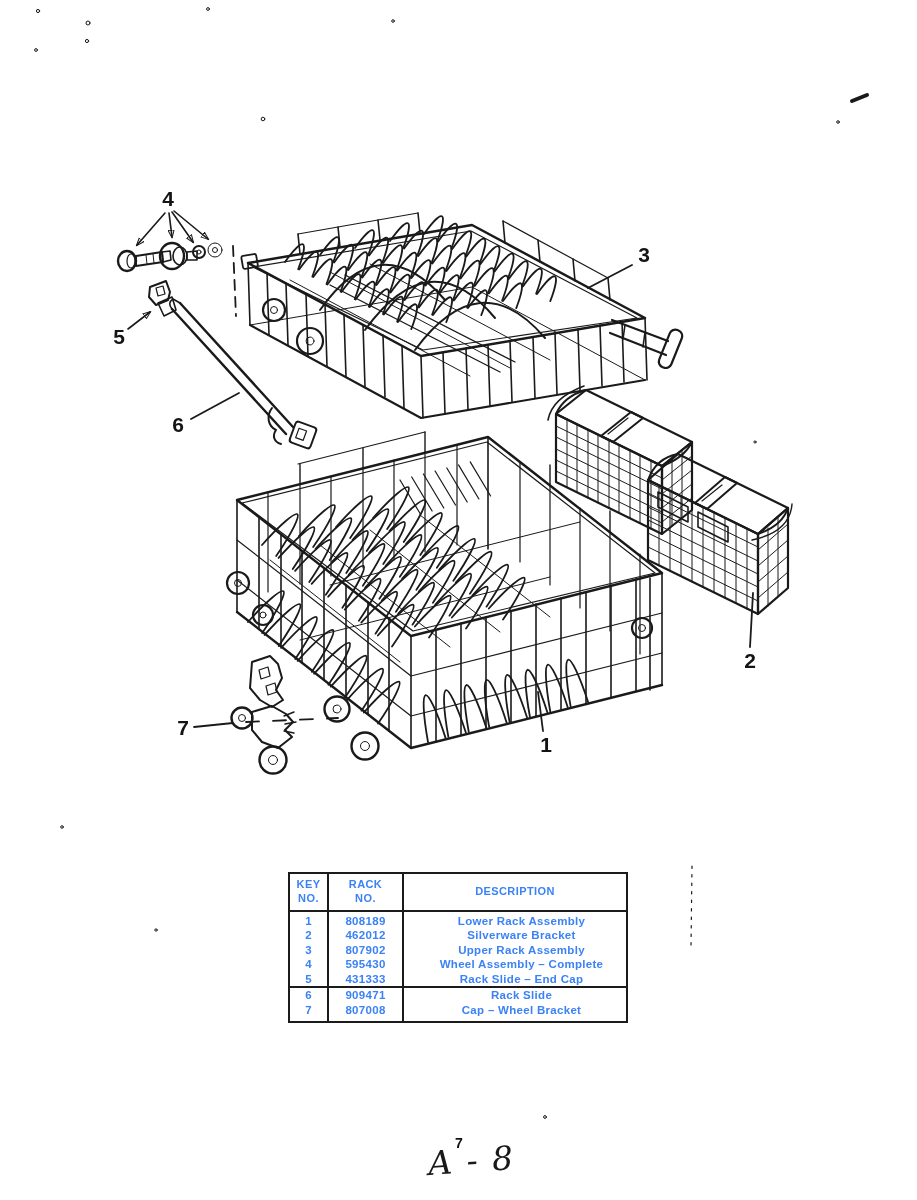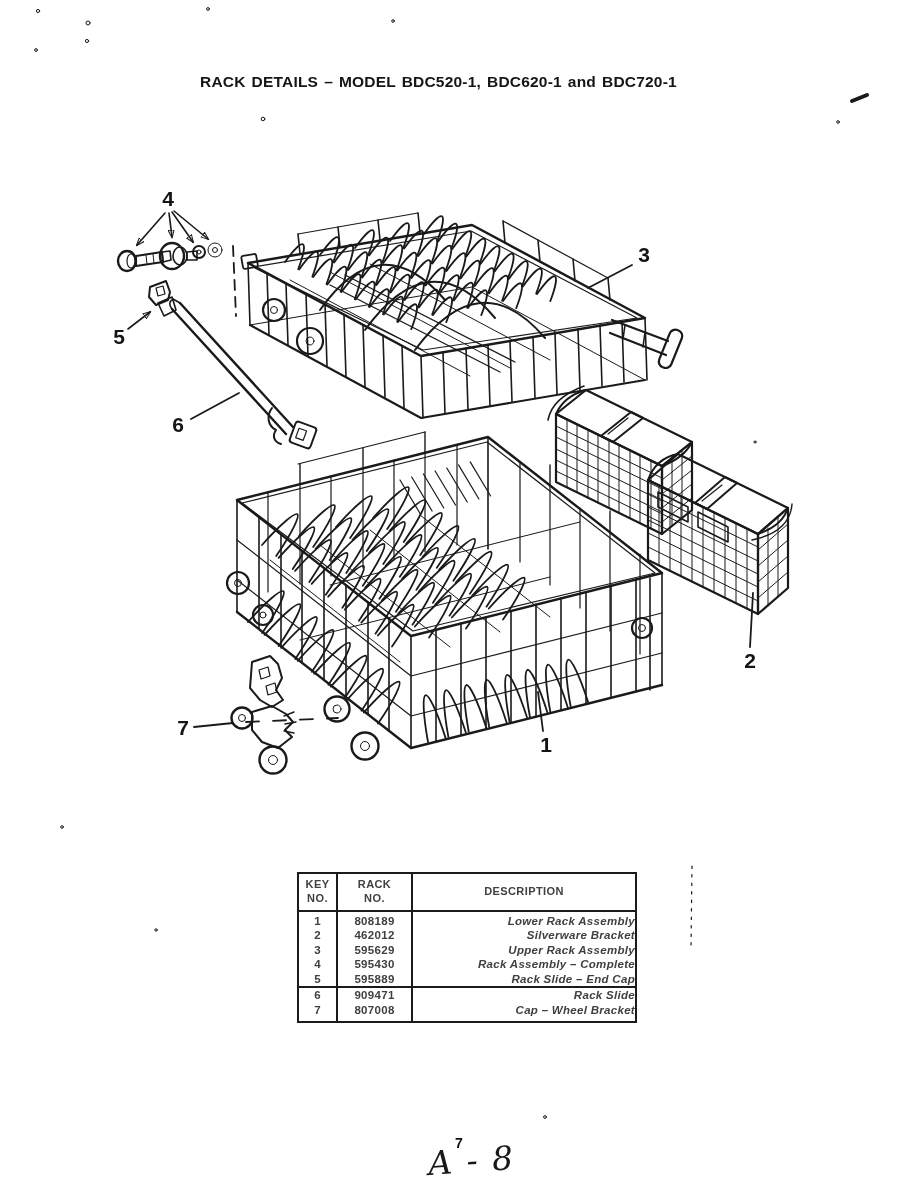--- a/index.html
+++ b/index.html
@@ -6,43 +6,42 @@
   .page{position:relative;width:917px;height:1200px;background:#ffffff;overflow:hidden;
         font-family:"Liberation Sans",sans-serif;color:#1c1c1c;}
   .title{position:absolute;left:200px;top:73px;font-size:15.5px;font-weight:bold;
          letter-spacing:.2px;word-spacing:1.5px;color:#151515;}
   svg{position:absolute;left:0;top:0;}
   .lineart path,.lineart line,.lineart ellipse,.lineart circle,.lineart rect,.lineart use{
     stroke:#1a1a1a;fill:none;stroke-linecap:round;stroke-linejoin:round;}
   .callout-num{font-family:"Liberation Sans",sans-serif;font-size:21px;font-weight:bold;
                fill:#141414;stroke:none;}
   
-  table.parts{position:absolute;left:297px;top:872px;border-collapse:collapse;table-layout:fixed;
-              font-family:"Liberation Sans",sans-serif;font-weight:bold;color:#404040;
+  table.parts{position:absolute;left:288px;top:872px;border-collapse:collapse;table-layout:fixed;
+              font-family:"Liberation Sans",sans-serif;font-weight:bold;color:#3b82f6;
               border:2.5px solid #1b1b1b;}
   table.parts th{font-size:11px;line-height:1.25;white-space:pre-line;text-align:center;
                  padding:4px 2px;letter-spacing:.4px;border-bottom:2.5px solid #1b1b1b;}
   table.parts th,table.parts td{border-left:2px solid #1b1b1b;border-right:2px solid #1b1b1b;}
   table.parts td{font-size:11.5px;height:14.6px;line-height:14.6px;text-align:center;
                  letter-spacing:.3px;padding:0;}
-  table.parts td.desc{text-align:right;padding-left:13px;font-style:italic;}
+  table.parts td.desc{text-align:center;padding-left:13px;}
   table.parts tbody.group2{border-top:2.5px solid #1b1b1b;}
   table.parts tbody.group1 tr:first-child td{padding-top:2px;}
   table.parts tbody.group2 tr:last-child td{padding-bottom:3px;}
   .footer-num{position:absolute;left:455px;top:1135px;font-size:14px;font-weight:bold;color:#111;}
   .handwritten{position:absolute;left:428px;top:1141px;font-family:"DejaVu Serif",serif;
                font-style:italic;font-size:33px;color:#191919;transform:rotate(-4deg);
                letter-spacing:2px;}
 </style>
 </head>
 <body>
 
 <div class="page">
 
-  <div class="title">RACK DETAILS – MODEL BDC520-1, BDC620-1 and BDC720-1</div>
 
   <svg class="lineart" width="917" height="1200" viewBox="0 0 917 1200">
     <defs>
       <marker id="arr" markerWidth="9" markerHeight="8" refX="7" refY="3.5" orient="auto" markerUnits="userSpaceOnUse">
           <path d="M0,0.5 L8,3.5 L0,6.5 Z" fill="#1a1a1a" stroke="none"></path>
         </marker>
       <path id="tine" d="M0,0 C2,-16 5,-24 7.5,-24 C10,-24 13,-16 15,0"></path>
       <path id="loop" d="M0,0 C2,-30 6,-46 9,-46 C12,-46 16,-30 18,0"></path>
       <g id="tinerow">
         <use href="#tine"></use>
@@ -335,31 +334,31 @@
         <td>808189</td>
         <td class="desc">Lower Rack Assembly</td>
       </tr>
       <tr>
         <td>2</td>
         <td>462012</td>
         <td class="desc">Silverware Bracket</td>
       </tr>
       <tr>
         <td>3</td>
-        <td>595629</td>
+        <td>807902</td>
         <td class="desc">Upper Rack Assembly</td>
       </tr>
       <tr>
         <td>4</td>
         <td>595430</td>
-        <td class="desc">Rack Assembly – Complete</td>
+        <td class="desc">Wheel Assembly – Complete</td>
       </tr>
       <tr>
         <td>5</td>
-        <td>595889</td>
+        <td>431333</td>
         <td class="desc">Rack Slide – End Cap</td>
       </tr>
     </tbody>
     <tbody class="group2">
       <tr>
         <td>6</td>
         <td>909471</td>
         <td class="desc">Rack Slide</td>
       </tr>
       <tr>

